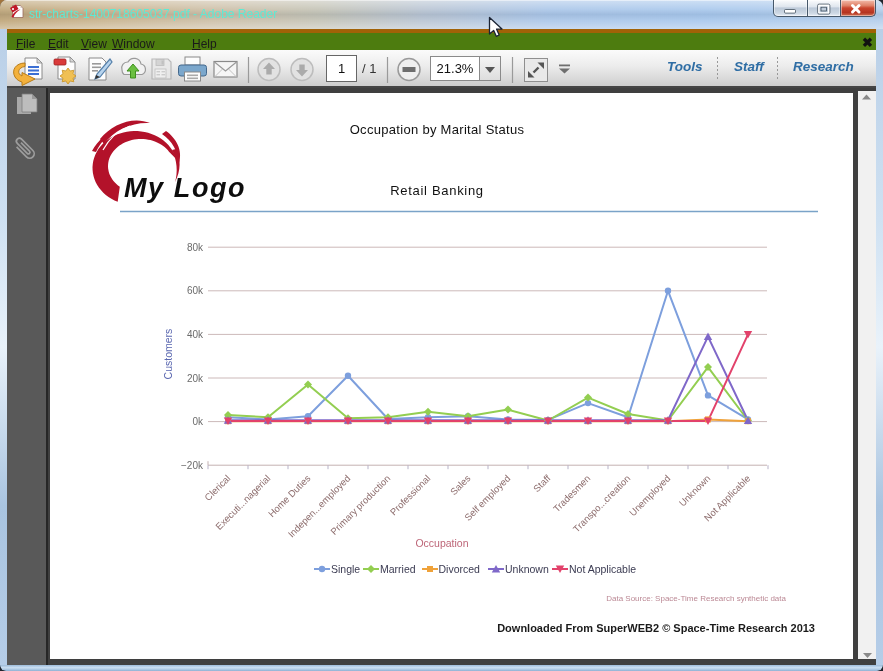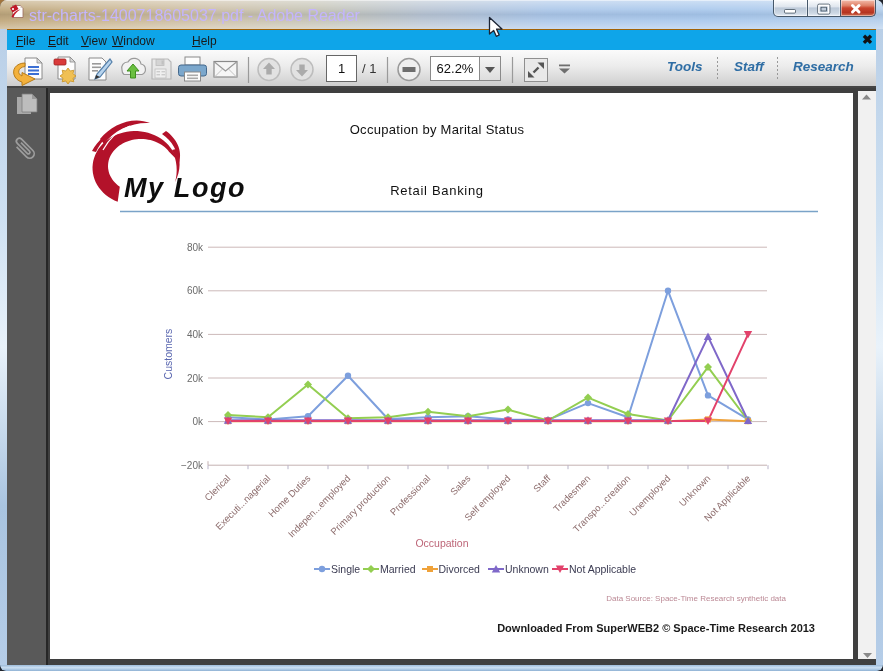--- a/index.html
+++ b/index.html
@@ -4,27 +4,27 @@
 *{box-sizing:border-box;font-family:"Liberation Sans",sans-serif;}
 #stage{position:relative;width:883px;height:671px;overflow:hidden;background:#20242c;}
 #corner-tl{position:absolute;left:0;top:0;width:14px;height:8px;background:#a2743c;}
 #win{position:absolute;left:0;top:0;width:883px;height:671px;border-radius:7px 7px 6px 6px;overflow:hidden;
  box-shadow:0 0 0 1px #3c4854 inset;}
 #titlebar-grad{position:absolute;left:0;top:0;width:883px;height:29px;
  background:linear-gradient(90deg,#bda375 0%,#c7b28c 12%,#cbbda4 24%,#c3c2b4 36%,#b7c3d2 48%,#a9c5e8 62%,#a6c6ec 80%,#b2cdeb 100%);}
 #titlebar-sheen{position:absolute;left:0;top:0;width:883px;height:29px;
  background:linear-gradient(180deg,rgba(255,255,255,.42) 0%,rgba(255,255,255,.12) 30%,rgba(90,110,130,.10) 48%,rgba(255,255,255,.10) 70%,rgba(255,255,255,.38) 100%);
  border-top:1px solid rgba(255,255,255,.55);}
-#title-text{position:absolute;left:29px;top:7px;font-size:16px;color:#c4b5fd;text-align:center;}
+#title-text{position:absolute;left:29px;top:7px;font-size:12px;color:#5eead4;text-align:center;}
 #winbtns{position:absolute;left:773px;top:0;width:103px;height:18px;}
 .wbtn{position:absolute;top:0;height:17px;border:1px solid #46586a;border-top:none;background:linear-gradient(180deg,#fbfcfd 0%,#dfe6ee 42%,#bcc9d8 50%,#ccd7e3 82%,#e8eef5 100%);box-shadow:0 0 0 1px rgba(255,255,255,.45) inset;}
 #btn-min{left:0;width:35px;border-radius:0 0 0 5px;}
 #btn-max{left:34px;width:34px;}
 #btn-close{left:67px;width:36px;border-radius:0 0 5px 0;background:linear-gradient(180deg,#f4bcab 0%,#df8168 35%,#ca452e 50%,#b53420 78%,#cf6f51 100%) !important;}
-#menubar{position:absolute;left:7px;top:29px;width:869px;height:21px;background:#0ea5e9;border-top:1px solid #a16207;}
+#menubar{position:absolute;left:7px;top:29px;width:869px;height:21px;background:#4d7c0f;border-top:4px solid #a16207;}
 .menu{position:absolute;top:3.5px;font-size:12px;color:#1a1a1a;}
 .menu u{text-decoration:underline;}
 #menu-x{position:absolute;left:855px;top:2px;font-size:13px;font-weight:bold;color:#111;}
 #toolbar{position:absolute;left:7px;top:50px;width:869px;height:38px;
  background:linear-gradient(180deg,#fbfbfb 0%,#ececec 45%,#d9d9d9 80%,#cdcdcd 100%);
  border-bottom:2px solid #454545;}
 .tooltext{position:absolute;top:9px;font-size:13.5px;font-weight:bold;color:#2e6da4;font-style:italic;}
 .dotsep{position:absolute;top:7px;height:24px;width:1px;background:repeating-linear-gradient(180deg,#999 0 2px,transparent 2px 4px);}
 #pagebox{position:absolute;left:319px;top:5px;width:31px;height:27px;background:#fff;border:1px solid #666;font-size:13px;color:#111;text-align:center;line-height:26px;}
 #pageof{position:absolute;left:355px;top:11px;font-size:13px;color:#333;}
@@ -59,21 +59,21 @@
    <span class="menu" style="left:9px"><u>F</u>ile</span>
    <span class="menu" style="left:41px"><u>E</u>dit</span>
    <span class="menu" style="left:74px"><u>V</u>iew</span>
    <span class="menu" style="left:105px"><u>W</u>indow</span>
    <span class="menu" style="left:185px"><u>H</u>elp</span>
    <span id="menu-x">✖</span>
  </div>
  <div id="toolbar">
    <div id="pagebox">1</div>
         <div id="pageof">/ 1</div>
-   <div id="zoombox">62.2%</div>
+   <div id="zoombox">21.3%</div>
         <div id="zoomdrop"></div>
    <span class="tooltext" style="left:660px">Tools</span>
    <span class="tooltext" style="left:727px">Staff</span>
    <span class="tooltext" style="left:786px">Research</span>
    <div class="dotsep" style="left:710px"></div>
    <div class="dotsep" style="left:770px"></div>
  </div>
  <div id="main">
    <div id="sidebar"></div>
    <div id="page"></div>

